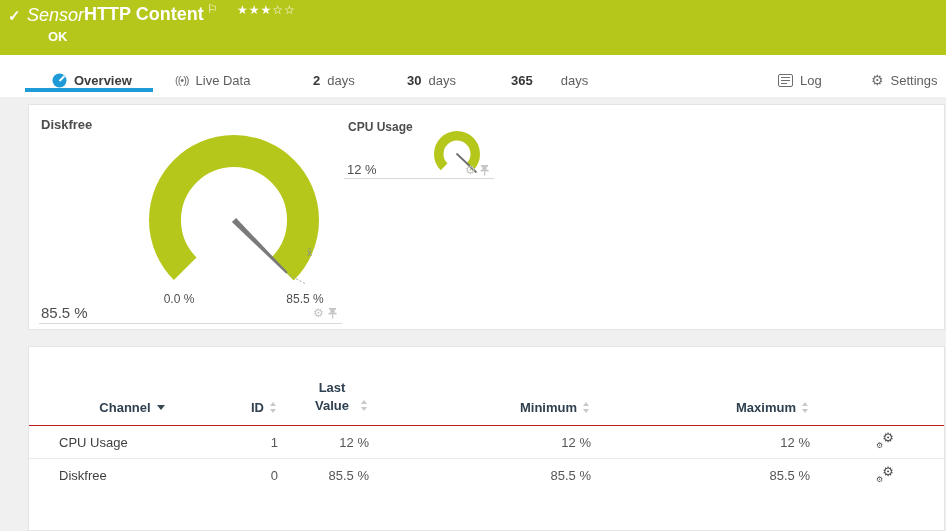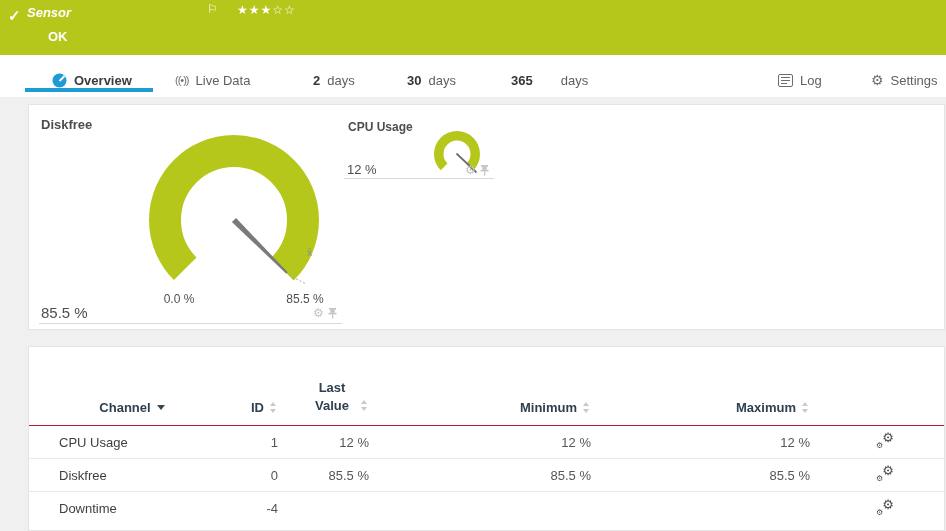--- a/index.html
+++ b/index.html
@@ -2,21 +2,21 @@
 <html><head>
 <meta charset="utf-8">
 <style>
   * { margin:0; padding:0; box-sizing:border-box; }
   body { font-family:"Liberation Sans", sans-serif; background:#f0f0f0; }
   #page { position:relative; width:946px; height:531px; overflow:hidden; background:#f0f0f0; }
 
   
   .hdr { position:absolute; left:0; top:0; width:946px; height:55px; background:#b5c71a; color:#fff; }
   .hdr .check { position:absolute; left:8px; top:7px; font-size:15px; font-weight:700; }
-  .hdr .kind  { position:absolute; left:27px; top:5px; font-size:13px; font-style:italic; font-weight:700; }
+  .hdr .kind  { position:absolute; left:27px; top:5px; font-size:18px; font-style:italic; font-weight:400; }
   .hdr .name  { position:absolute; left:84px; top:4px; font-size:18px; font-weight:700; }
   .hdr .flag  { position:absolute; left:207px; top:2px; font-size:12px; }
   .hdr .stars { position:absolute; left:237px; top:3px; font-size:12px; letter-spacing:1px; }
   .hdr .status{ position:absolute; left:48px; top:29px; font-size:13px; font-weight:700; }
 
   
   .tabbar { position:absolute; left:0; top:55px; width:946px; height:42px; background:#fff; }
   .tab { position:absolute; top:13px; height:24px; display:flex; align-items:center; gap:7px;
          font-size:13px; color:#5f5f5f; cursor:pointer; white-space:nowrap; }
   .tab .num { font-weight:700; color:#363636; }
@@ -67,20 +67,21 @@
   .gears .g2 { position:absolute; left:0; bottom:-1px; font-size:8px; }
 </style>
 </head>
 <body>
 
 <div id="page">
 
   <div class="hdr">
     <span class="check">✓</span>
     <span class="kind">Sensor</span>
+    <span class="name">HTTP Content</span>
     <span class="flag">⚐</span>
     <span class="stars"><span>★★★</span><span>☆☆</span></span>
     <div class="status">OK</div>
   </div>
 
   <div class="tabbar">
     <div class="tab active" style="left:52px;">
       <svg width="15" height="15">
         <circle cx="7.5" cy="7.5" r="7" fill="#1e9ad6"></circle>
         <line x1="7.5" y1="8" x2="12.5" y2="3" stroke="#fff" stroke-width="2"></line>
@@ -207,25 +208,17 @@
           <td class="c-tools"><span class="gears"><span class="g1">⚙</span><span class="g2">⚙</span></span></td>
         </tr>
         <tr>
           <td class="c-channel">Diskfree</td>
           <td class="num">0</td>
           <td class="num">85.5 %</td>
           <td class="num">85.5 %</td>
           <td class="num">85.5 %</td>
           <td class="c-tools"><span class="gears"><span class="g1">⚙</span><span class="g2">⚙</span></span></td>
         </tr>
-        <tr>
-          <td class="c-channel">Downtime</td>
-          <td class="num">-4</td>
-          <td class="num"></td>
-          <td class="num"></td>
-          <td class="num"></td>
-          <td class="c-tools"><span class="gears"><span class="g1">⚙</span><span class="g2">⚙</span></span></td>
-        </tr>
       </tbody>
     </table>
   </div>
 
 </div>
 
 </body></html>

